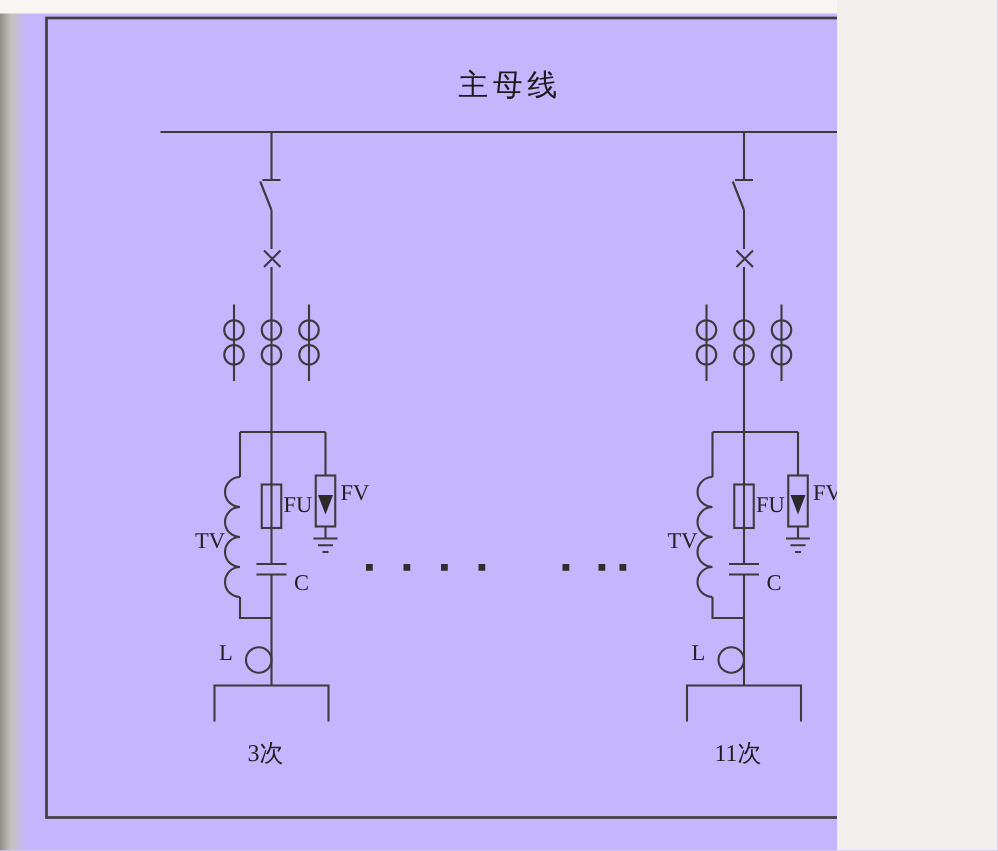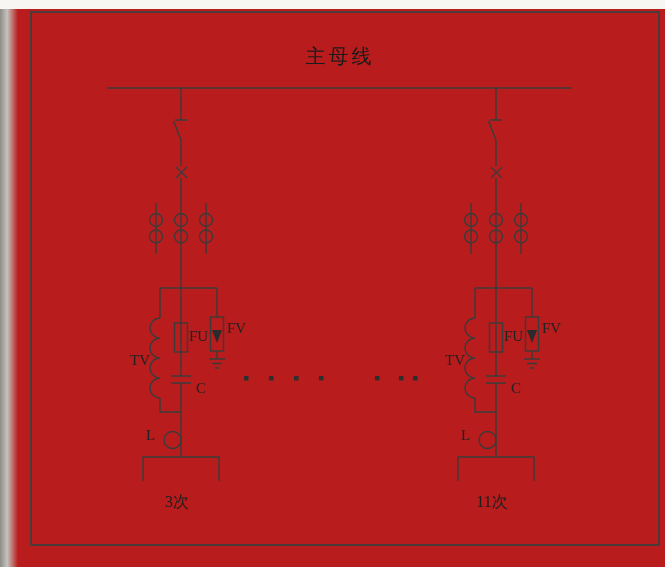--- a/index.html
+++ b/index.html
@@ -1,21 +1,21 @@
 <!DOCTYPE html>
 <html><head>
 <meta charset="utf-8">
 <style>
   html,body{margin:0;padding:0}
   body{
     width:665px;height:567px;overflow:hidden;
     background:#f0efeb;
     font-family:"Liberation Serif", serif;
   }
-  .page{position:relative;width:665px;height:567px;background:#b91c1c;overflow:hidden}
+  .page{position:relative;width:558px;height:567px;background:#c4b5fd;overflow:hidden}
   .scan-edge-left{position:absolute;left:0;top:0;width:18px;height:100%;
     background:linear-gradient(90deg,#8d8c86 0%,#c4c3bd 40%,rgba(237,235,230,0) 100%);}
   .scan-edge-top{position:absolute;left:0;top:0;width:100%;height:9px;background:#f7f6f3;}
   svg{position:absolute;left:0;top:0}
   .wire{stroke:#3b3b3b;stroke-width:1.4;fill:none;stroke-linecap:butt}
   .sym{stroke:#3b3b3b;stroke-width:1.4;fill:none}
   .frame{stroke:#3f3f3f;stroke-width:1.8;fill:none}
   .lbl{fill:#222;font-size:15px;font-family:"Liberation Serif",serif}
   .name{fill:#1d1d1d;font-size:16px;font-family:"Liberation Serif",serif}
   .title{fill:#1b1b1b;font-size:20px;letter-spacing:3px;font-family:"Liberation Serif",serif}

